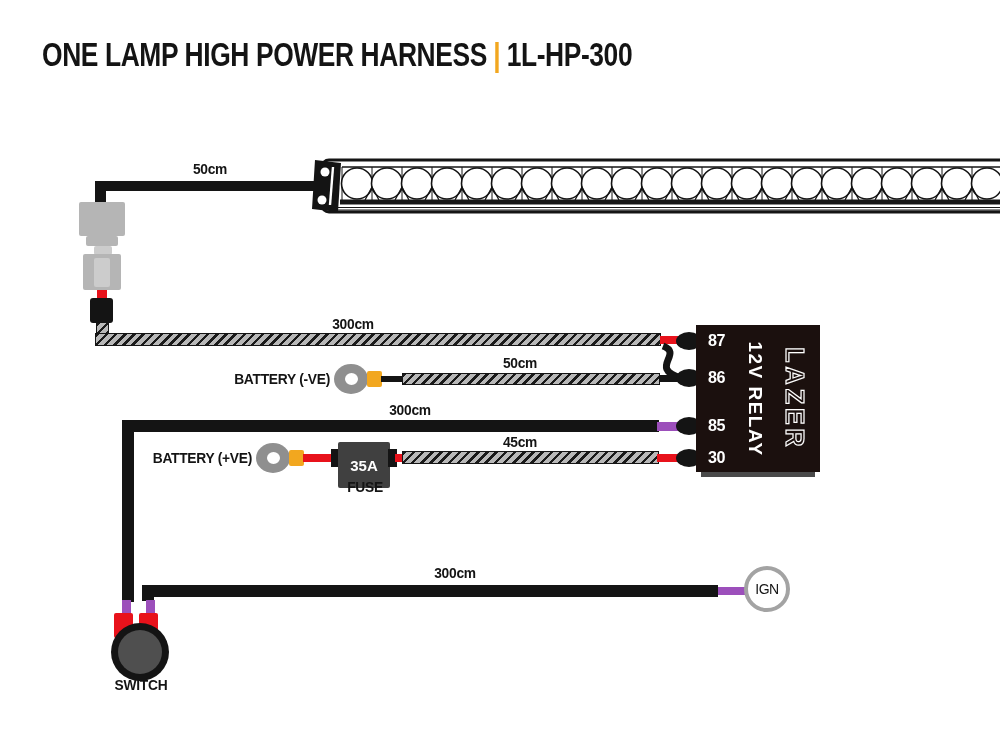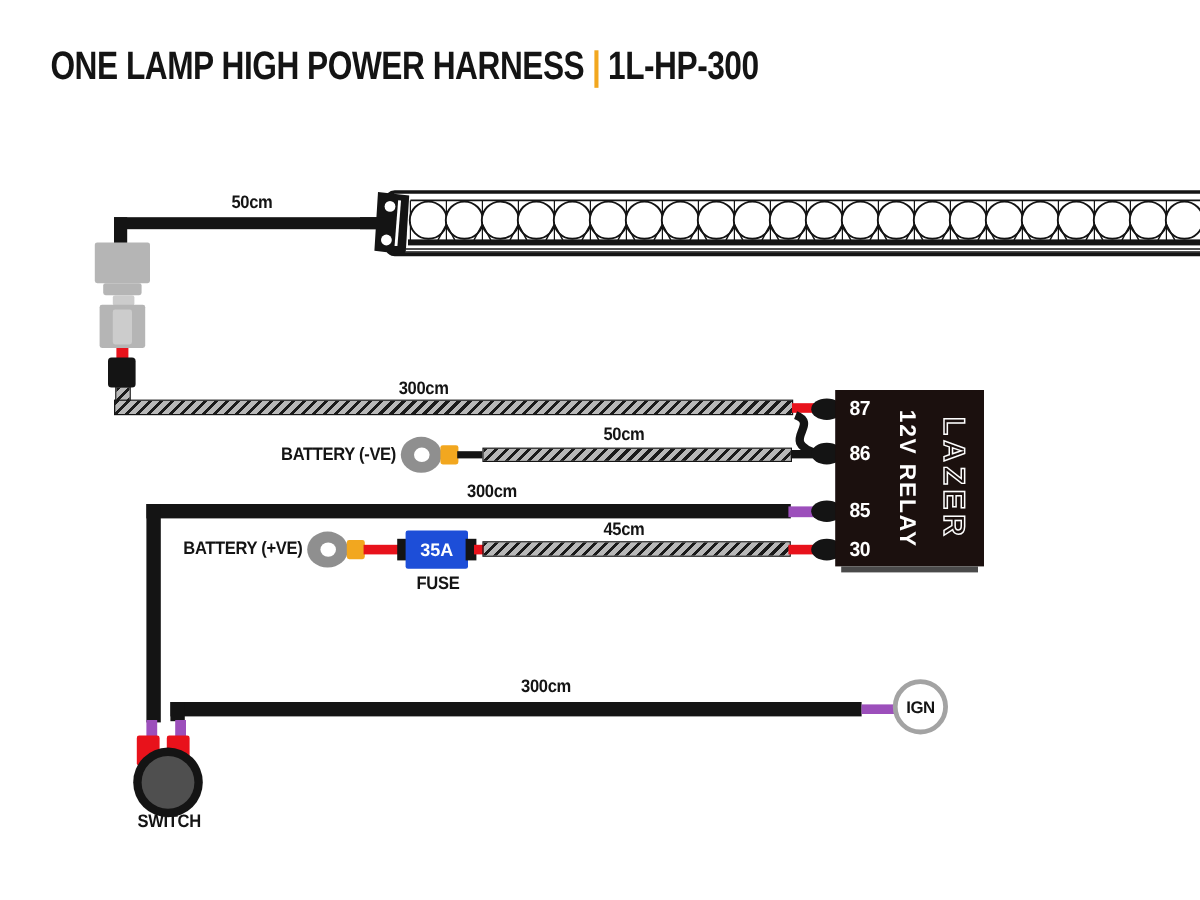--- a/index.html
+++ b/index.html
@@ -33,22 +33,22 @@
   
   .conn{ position:absolute; background:var(--connector_gray,#b5b5b5); border-radius:2px; }
   .conn.light{ background:var(--connector_gray_light,#cccccc); }
   .sleeve{ position:absolute; background:#141414; border-radius:3px; }
   .ring{ position:absolute; width:34px; height:30px; border-radius:50%;
          background:var(--terminal_gray,#8f8f8f); display:flex; align-items:center; justify-content:center; }
   .ring-hole{ width:13px; height:12px; border-radius:50%; background:#fff; }
   .crimp{ position:absolute; background:var(--crimp_yellow,#f2a71f); border-radius:2px; }
   .crimp-red{ position:absolute; background:var(--wire_red,#e8121b); border-radius:2px; }
   
-  .fuse-box{ position:absolute; left:338px; top:442px; width:52px; height:32px;
-             background:#1d4ed8; border-radius:2px; color:#fff; display:flex;
+  .fuse-box{ position:absolute; left:338px; top:442px; width:52px; height:46px;
+             background:#404040; border-radius:2px; color:#fff; display:flex;
              align-items:center; justify-content:center; font-size:15px; font-weight:700; }
   .fuse-wing{ position:absolute; width:9px; height:18px; background:#141414; }
   
   .relay{ position:absolute; left:696px; top:325px; width:124px; height:147px;
           background:var(--relay_black,#1b100e); }
   .relay-shadow{ position:absolute; left:701px; top:472px; width:114px; height:5px;
           background:#4a4a4a; }
   .pin{ position:absolute; width:26px; height:18px; border-radius:50%; background:#141414; }
   .pin-num{ position:absolute; left:12px; width:34px; color:#fff; font-size:17px;
             font-weight:700; letter-spacing:-0.5px; transform:scaleX(0.95); transform-origin:0 50%; }
@@ -58,21 +58,21 @@
   .relay-brand{ position:absolute; left:84px; top:50%; transform:translateY(-50%);
                 writing-mode:vertical-rl; font-size:25px; font-weight:700; letter-spacing:4px;
                 color:transparent; -webkit-text-stroke:1.2px #fff; white-space:nowrap; }
   
   .switch-outer{ position:absolute; left:111px; top:623px; width:58px; height:58px;
                  border-radius:50%; background:#141414; display:flex; align-items:center; justify-content:center; }
   .switch-inner{ width:44px; height:44px; border-radius:50%; background:var(--switch_gray,#4f4f4f); }
   .ign-circle{ position:absolute; left:744px; top:566px; width:46px; height:46px;
                border-radius:50%; background:#fff; border:4px solid var(--ign_ring_gray,#a3a3a3);
                display:flex; align-items:center; justify-content:center;
-               font-size:14px; font-weight:700; color:#141414; letter-spacing:-0.5px; }
+               font-size:14px; font-weight:400; color:#141414; letter-spacing:-0.5px; }
   svg{ position:absolute; }
 </style>
 </head>
 <body>
 
 <div id="stage">
 
   <div class="title">
     <span>ONE LAMP HIGH POWER HARNESS</span><span class="sep">|</span><span>1L-HP-300</span>
   </div>

